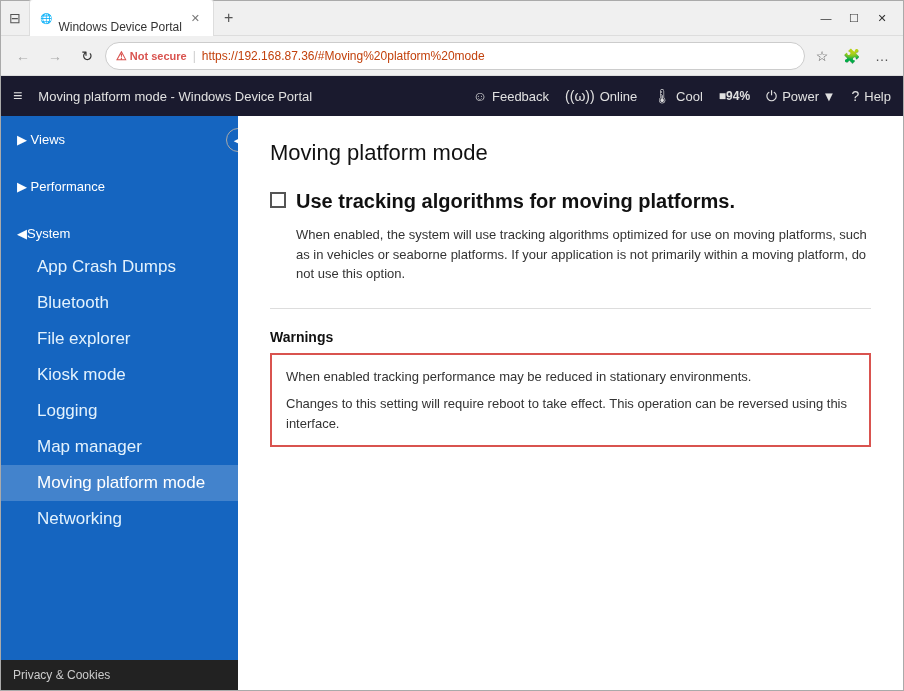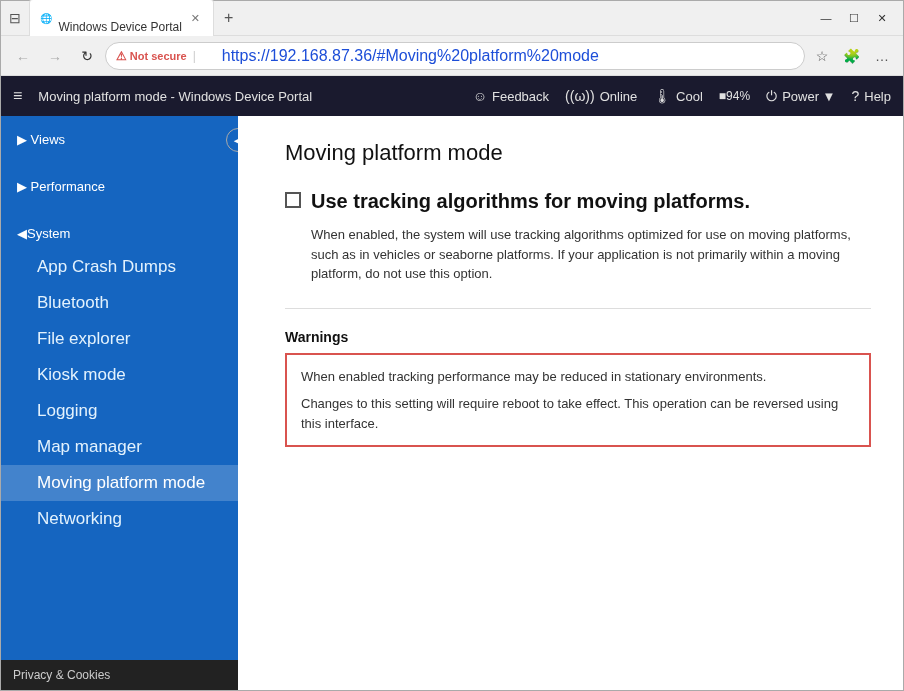--- a/index.html
+++ b/index.html
@@ -20,34 +20,34 @@
     .window-controls { display: flex; gap: 2px; }
     .win-btn { width: 26px; height: 20px; display: flex; align-items: center; justify-content: center; font-size: 11px; color: #333; cursor: pointer; border-radius: 2px; }
 
     .nav-bar { height: 40px; background: #f0f0f0; display: flex; align-items: center; padding: 0 8px; gap: 4px; border-bottom: 1px solid #ddd; }
     .nav-btn { width: 28px; height: 28px; display: flex; align-items: center; justify-content: center; font-size: 14px; color: #333; cursor: pointer; border-radius: 3px; }
     .nav-btn.disabled { color: #aaa; cursor: default; }
     .address-bar { flex: 1; height: 28px; background: #fff; border: 1px solid #ccc; border-radius: 14px; display: flex; align-items: center; padding: 0 10px; gap: 6px; font-size: 12px; }
     .security-warning { display: flex; align-items: center; gap: 3px; color: #d9534f; font-size: 11px; font-weight: 600; }
     .security-icon { color: #d9534f; font-size: 12px; }
     .address-divider { color: #ccc; }
-    .address-url { color: #1d4ed8; font-size: 16px; margin-left: 20px; }
+    .address-url { color: #c2410c; font-size: 12px; }
     .nav-icons { display: flex; gap: 4px; }
     .nav-icon-btn { width: 26px; height: 26px; display: flex; align-items: center; justify-content: center; font-size: 14px; color: #555; cursor: pointer; border-radius: 3px; }
 
     
     .app-toolbar { height: 40px; background: #1a1a2e; display: flex; align-items: center; padding: 0 12px; gap: 16px; color: #e0e0e0; }
     .toolbar-menu-icon { font-size: 16px; cursor: pointer; color: #e0e0e0; }
     .toolbar-title { font-size: 13px; color: #e0e0e0; flex: 1; }
     .toolbar-item { display: flex; align-items: center; gap: 5px; font-size: 13px; color: #e0e0e0; cursor: pointer; }
     .toolbar-icon { font-size: 14px; }
-    .toolbar-battery { font-size: 12px; }
-
-    
-    .main-layout { display: flex; flex: 1; overflow: hidden; gap: 15px; }
+    .toolbar-battery { font-size: 12px; font-weight: bold; }
+
+    
+    .main-layout { display: flex; flex: 1; overflow: hidden; }
 
     
     .sidebar { width: 237px; background: #1565c0; color: #fff; display: flex; flex-direction: column; overflow: hidden; position: relative; }
     .sidebar-scroll { flex: 1; overflow-y: auto; overflow-x: hidden; }
     .sidebar-scroll::-webkit-scrollbar { width: 6px; }
     .sidebar-scroll::-webkit-scrollbar-track { background: #1565c0; }
     .sidebar-scroll::-webkit-scrollbar-thumb { background: rgba(255,255,255,0.3); border-radius: 3px; }
 
     .sidebar-section { padding: 8px 0; }
     .sidebar-section-header { padding: 8px 16px; font-size: 13px; color: #fff; cursor: pointer; display: flex; align-items: center; gap: 6px; }

